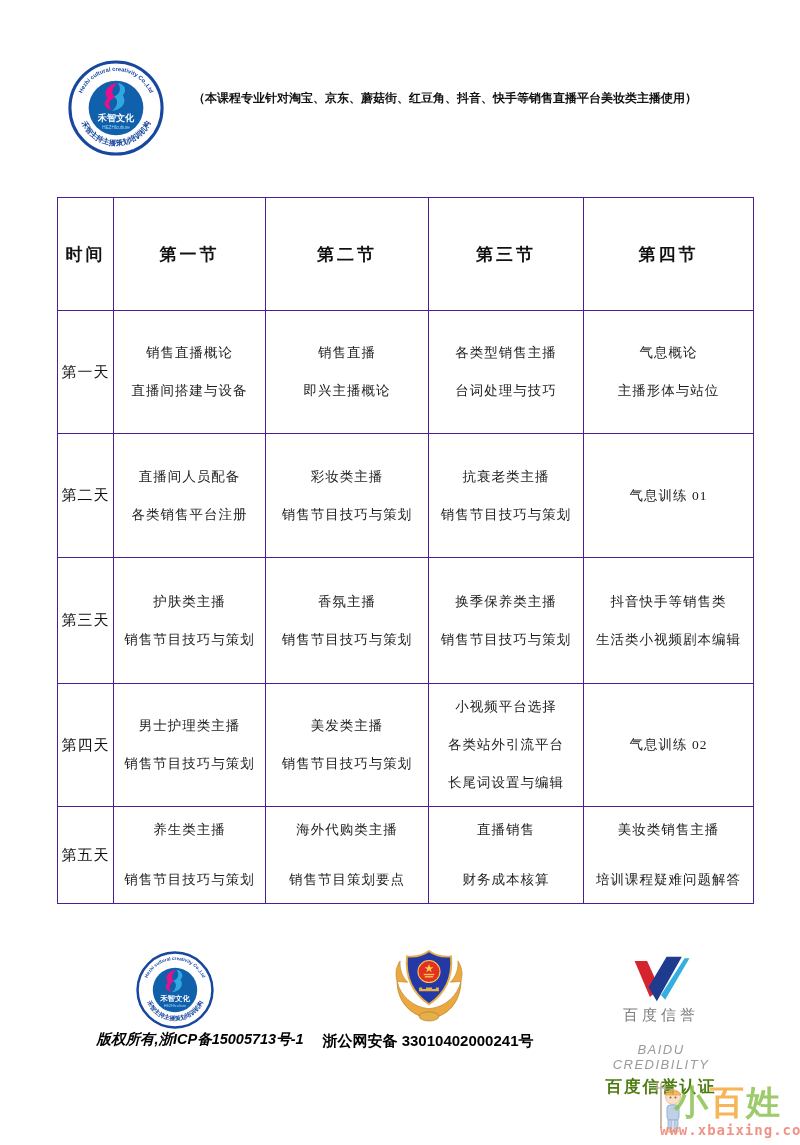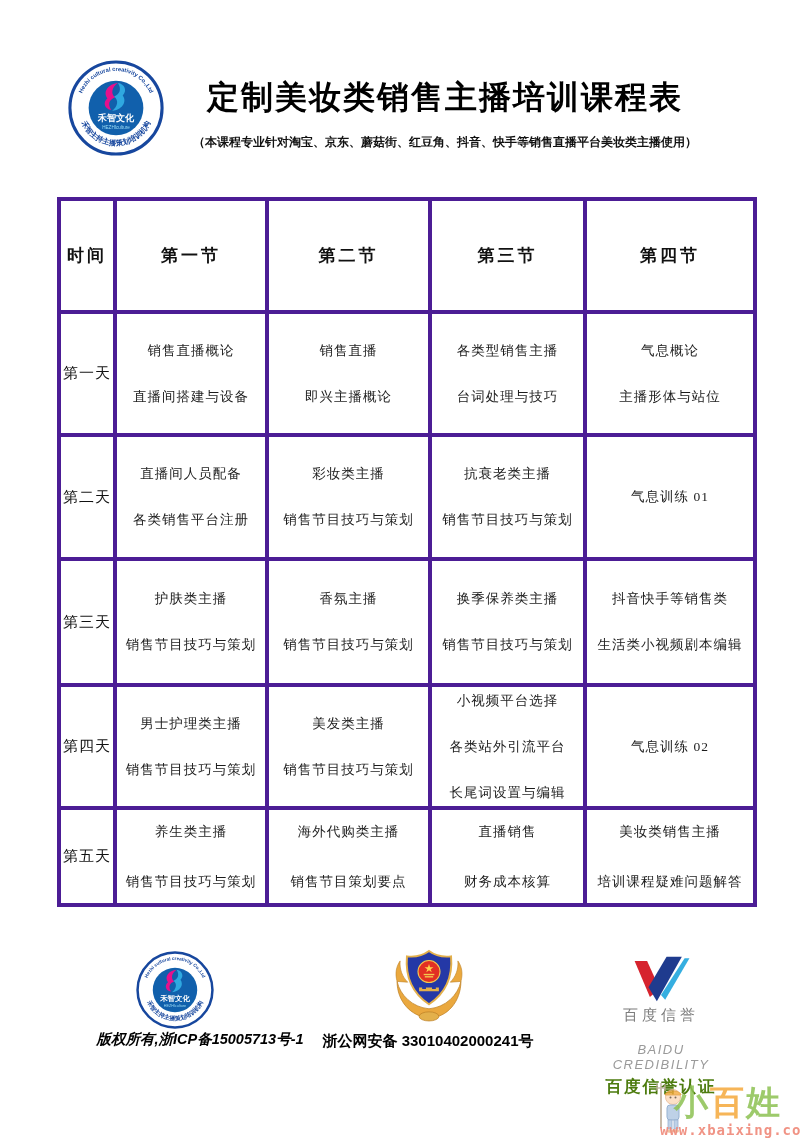--- a/index.html
+++ b/index.html
@@ -7,24 +7,24 @@
         font-family:"Liberation Serif","DejaVu Serif",serif;color:#1a1a1a;}
 
   
   .badge-top{position:absolute;left:68px;top:60px;}
   .titleblock{position:absolute;left:180px;top:76px;width:530px;text-align:center;}
   .title{font-size:32px;font-weight:700;letter-spacing:2px;color:#000;}
   .subtitle{margin-top:14px;font-size:12px;font-weight:600;letter-spacing:0px;color:#111;}
 
   
   table.sched{position:absolute;left:57px;top:197px;width:696px;border-collapse:collapse;table-layout:fixed;}
-  table.sched th,table.sched td{border:4px solid #4c1d95;padding:0;vertical-align:middle;}
+  table.sched th,table.sched td{border:1px solid #4c1d95;padding:0;vertical-align:middle;}
   table.sched th{font-size:17px;font-weight:600;letter-spacing:3px;color:#111;}
   .day{font-size:15px;letter-spacing:1px;text-align:center;color:#111;}
-  .cell{display:flex;flex-direction:column;align-items:center;justify-content:center;height:100%;gap:28px;}
+  .cell{display:flex;flex-direction:column;align-items:center;justify-content:center;height:100%;gap:20px;}
   .cell.g1{gap:0;}
   .cell.g3{}
   tr.r5 .cell{gap:32px;}
   .ln{font-size:13.5px;letter-spacing:1px;color:#1c1c1c;white-space:nowrap;}
 
   
   .badge-bottom{position:absolute;left:136px;top:951px;}
   .copyright{position:absolute;left:84px;top:1030px;width:232px;text-align:center;
              font-family:"Liberation Sans","DejaVu Sans",sans-serif;font-weight:700;font-size:14.5px;color:#000;font-style:italic;}
   .police-badge{position:absolute;left:391px;top:946px;}
@@ -69,21 +69,20 @@
         <text x="50" y="72" text-anchor="middle" font-size="4.8" fill="#9adcf5" font-family="Liberation Sans, sans-serif">HEZHIculture</text>
       </g>
     </defs>
   </svg>
 
   <svg class="badge-top" width="96" height="96" viewBox="0 0 100 100">
       <use href="#hz-badge"></use>
     </svg>
 
   <div class="titleblock">
-    <div class="title">定制美妆类销售主播培训课程表</div>
     <div class="subtitle">（本课程专业针对淘宝、京东、蘑菇街、红豆角、抖音、快手等销售直播平台美妆类主播使用）</div>
   </div>
 
   <table class="sched">
     <colgroup>
         <col style="width:56px">
         <col style="width:152px">
         <col style="width:163px">
         <col style="width:155px">
         <col style="width:170px">

